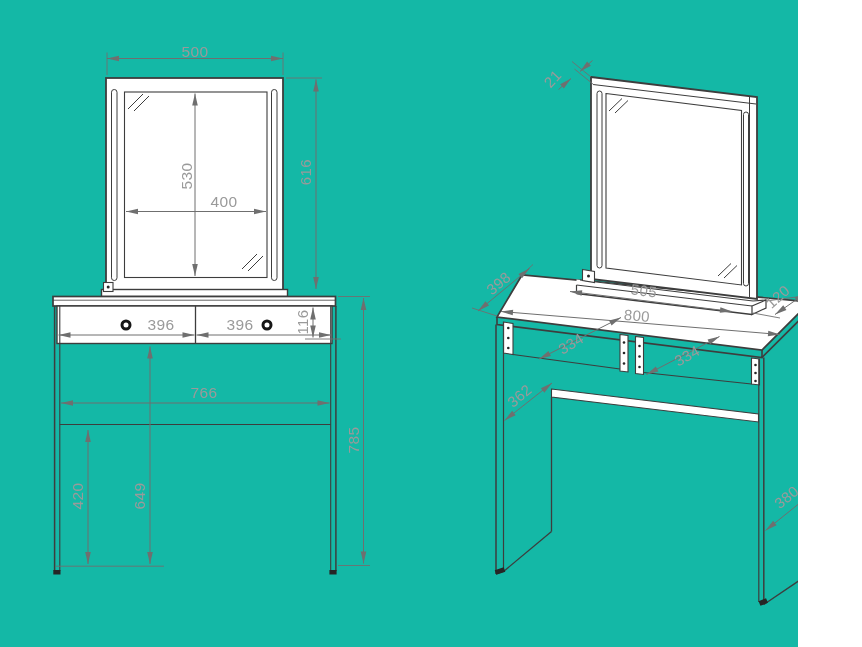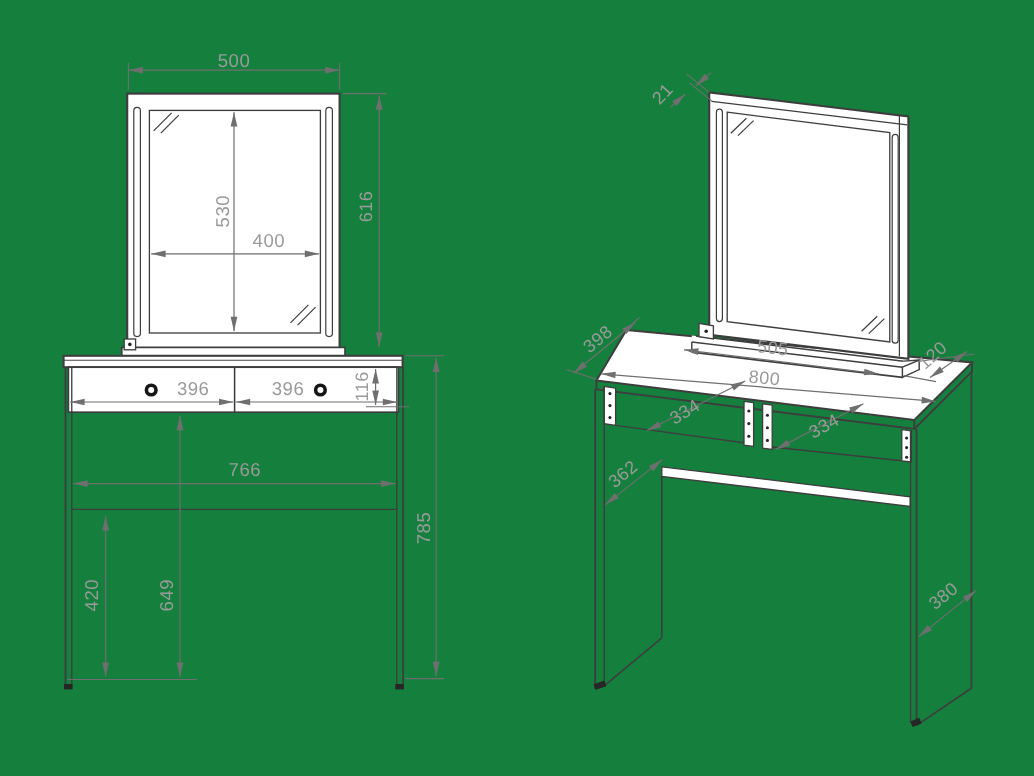--- a/index.html
+++ b/index.html
@@ -1,16 +1,16 @@
 <!DOCTYPE html>
 <html><head>
 <meta charset="utf-8">
 <style>
   html,body{margin:0;padding:0;background:#fff;}
-  .canvas{position:relative;width:862px;height:647px;background:#15803d;overflow:hidden;
+  .canvas{position:relative;width:798px;height:647px;background:#14b8a6;overflow:hidden;
           font-family:"Liberation Sans", sans-serif;}
   svg text{fill:#9a9a9a;font-size:15.5px;letter-spacing:.4px;}
   svg .sm{font-size:15px;}
   .f{stroke:#3d3d3d;fill:none;}
   .fw{stroke:#3d3d3d;fill:#ffffff;}
   .dimln{stroke:#6f6f6f;stroke-width:1;fill:none;}
   .ext{stroke:#6f6f6f;stroke-width:.9;fill:none;}
   .dk{fill:#262626;stroke:none;}
 </style>
 </head>

